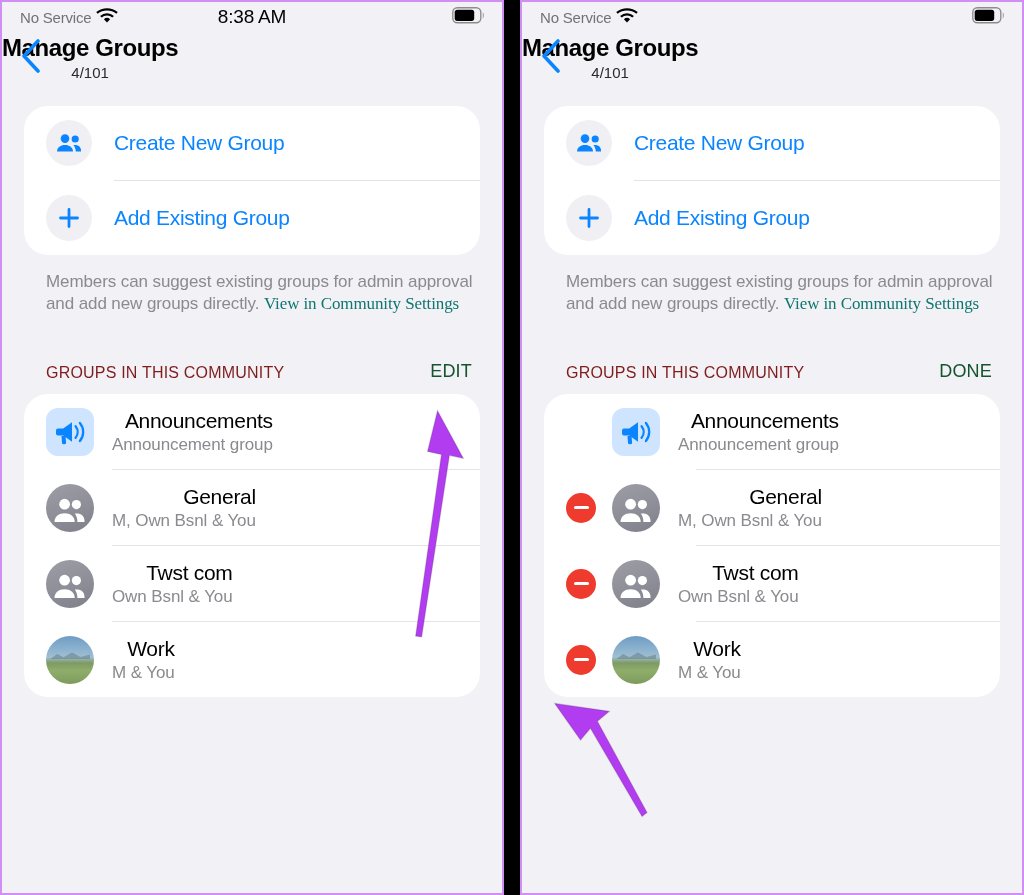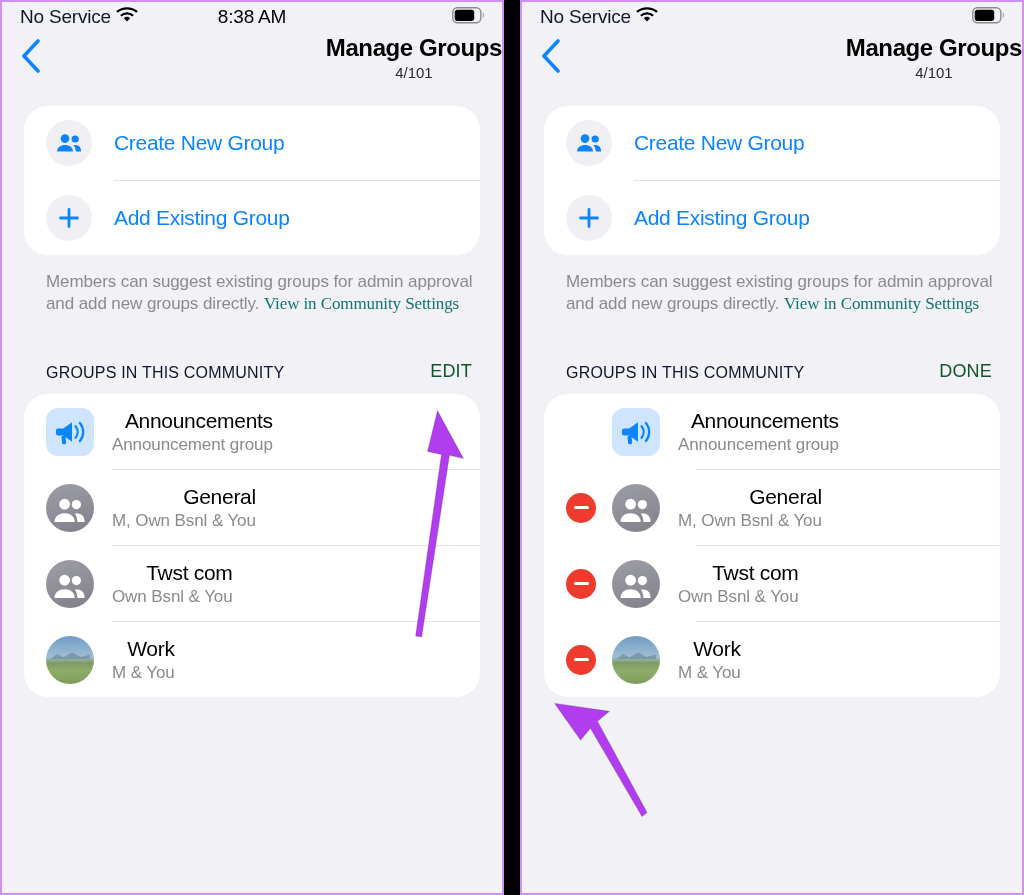--- a/index.html
+++ b/index.html
@@ -29,35 +29,35 @@
   
   .statusbar {
     height: 30px;
     display: flex;
     align-items: center;
     padding: 0 16px 0 18px;
     position: relative;
   }
   .sb-left {
     display: flex; align-items: center; gap: 5px;
-    font-size: 19px; font-weight: 400; color: #0f172a;
+    font-size: 15px; font-weight: 400; color: #737373;
     letter-spacing: -0.2px;
   }
   .wifi-ic { display: block; }
   .sb-time {
     position: absolute; left: 0; right: 0; text-align: center;
     font-size: 19px; font-weight: 400; color: #000;
     letter-spacing: -0.2px; pointer-events: none;
   }
   .sb-right { margin-left: auto; display: flex; align-items: center; }
 
   
   .navbar {
     height: 62px; position: relative;
-    display: flex; align-items: flex-start; justify-content: flex-end;
+    display: flex; align-items: flex-start; justify-content: flex-start;
     padding-top: 2px;
   }
   .back-btn {
     position: absolute; left: 12px; top: 6px;
     width: 34px; height: 40px;
     display: flex; align-items: center; justify-content: center;
     cursor: pointer;
   }
   .nav-titles { text-align: center; }
   .nav-title {
@@ -109,21 +109,21 @@
   }
   .footnote .lnk { color: #0f766e; cursor: pointer; font-family: Liberation Serif, serif; }
 
   
   .sect-head {
     display: flex; align-items: flex-end; justify-content: space-between;
     padding: 0 30px 0 44px;
     height: 24px;
   }
   .sect-title {
-    font-size: 16px; color: #0f172a; letter-spacing: 0.2px;
+    font-size: 16px; color: #7f1d1d; letter-spacing: 0.2px;
     font-weight: 400;
   }
   .sect-action {
     font-size: 18px; color: #14532d; letter-spacing: 0.2px;
     cursor: pointer; font-weight: 400;
   }
 
   
   .group-row {
     display: flex; align-items: center;

